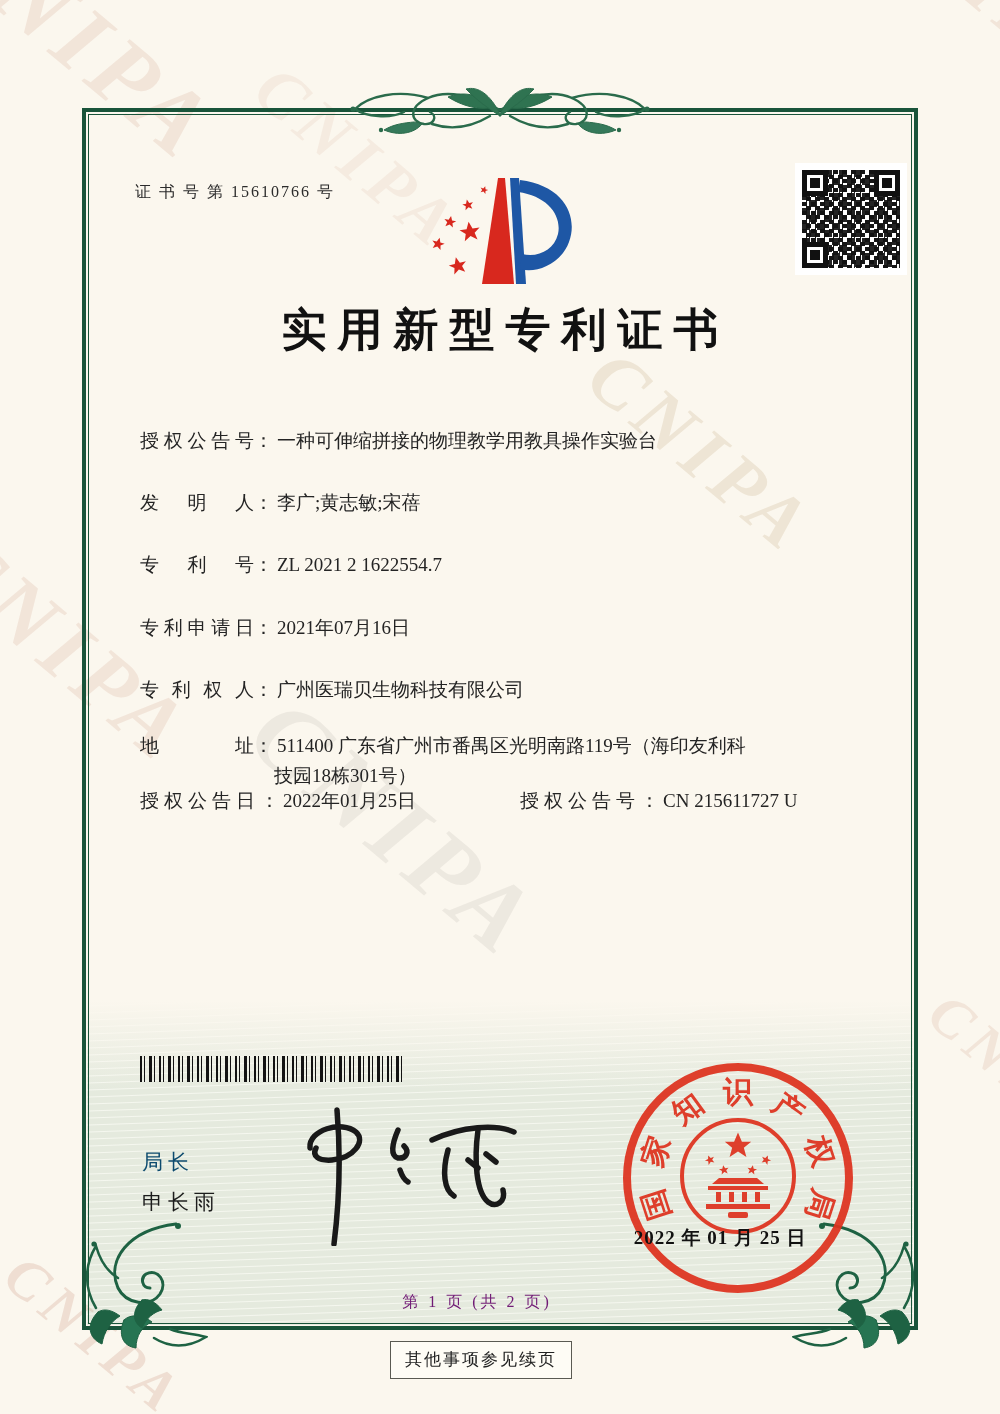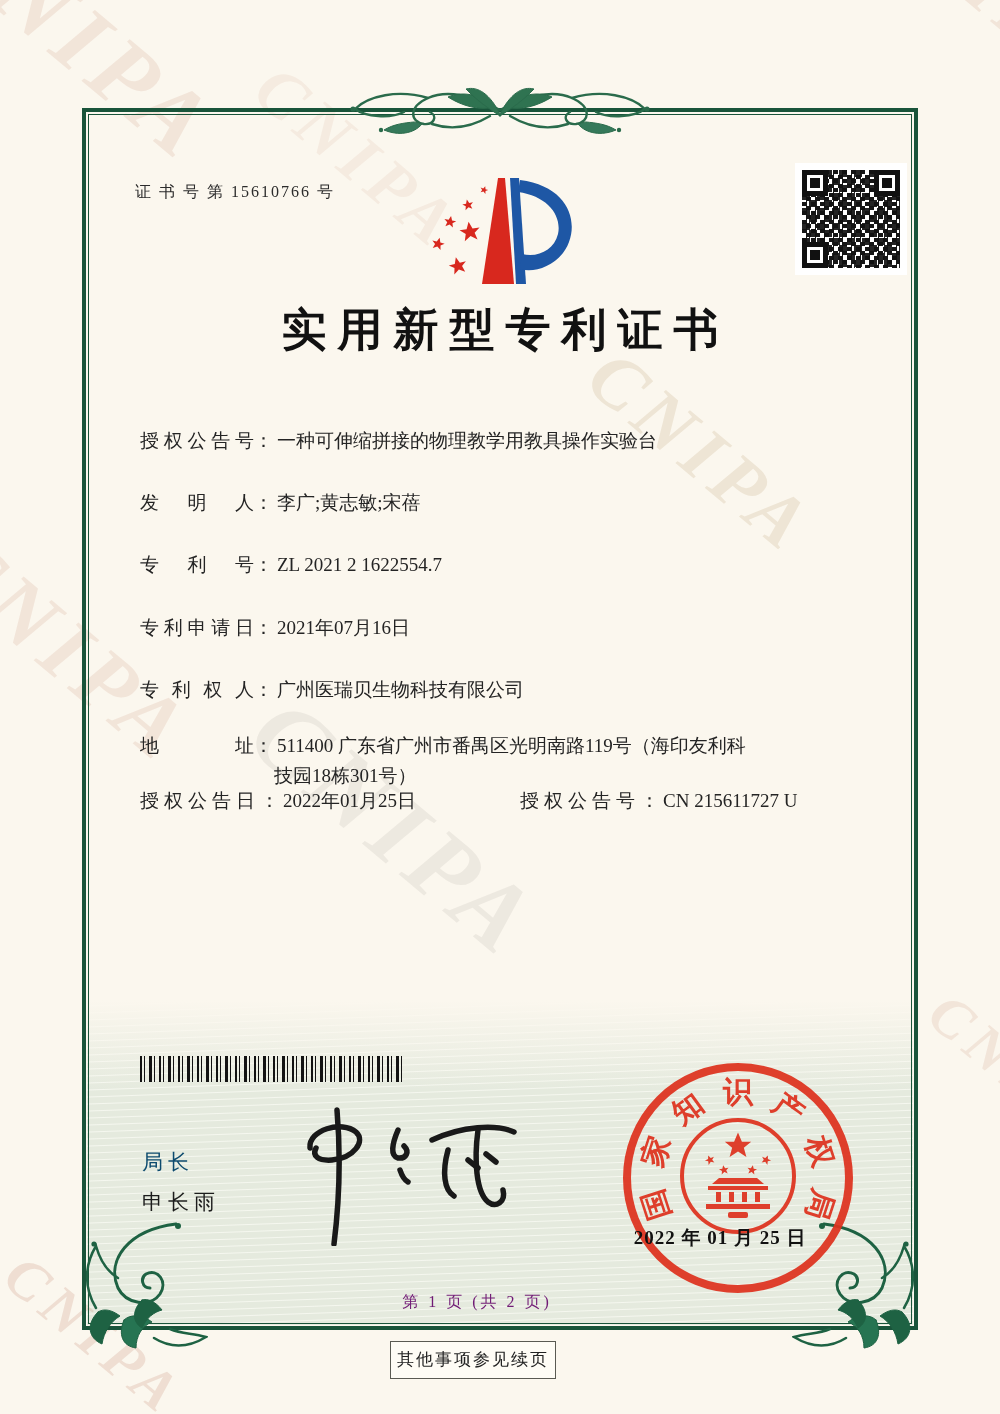--- a/index.html
+++ b/index.html
@@ -86,21 +86,21 @@
   .signer-name  { position:absolute; left:142px; top:1188px; font-size:21px; letter-spacing:5px; z-index:4; color:#1c1c1c; }
   .signature { position:absolute; left:282px; top:1096px; z-index:4; }
   .seal { position:absolute; left:618px; top:1058px; width:240px; height:240px; z-index:5; }
   .seal svg { position:absolute; left:0; top:0; }
   .seal-date {
     position:absolute; left:-8px; top:167px; width:220px; text-align:center; z-index:6;
     font-size:19px; font-weight:bold; letter-spacing:1px; color:#111;
   }
   .page-num { position:absolute; left:0; top:1292px; width:954px; text-align:center; font-size:16px; letter-spacing:3px; z-index:4; color:#701a75; }
   .cont-box {
-    position:absolute; left:390px; top:1341px; width:166px; height:38px; z-index:4;
+    position:absolute; left:390px; top:1341px; width:182px; height:38px; z-index:4;
     background:#fefcf5; border:1px solid #5a5a52; text-align:center; line-height:36px;
     font-size:17px; letter-spacing:2px; color:#222;
   }
 </style>
 </head>
 <body>
 
 <span class="wm wm-pink wm1">CNIPA</span>
 <span class="wm wm-pink wm2">CNIPA</span>
 <span class="wm wm-pink wm3">CNIPA</span>

